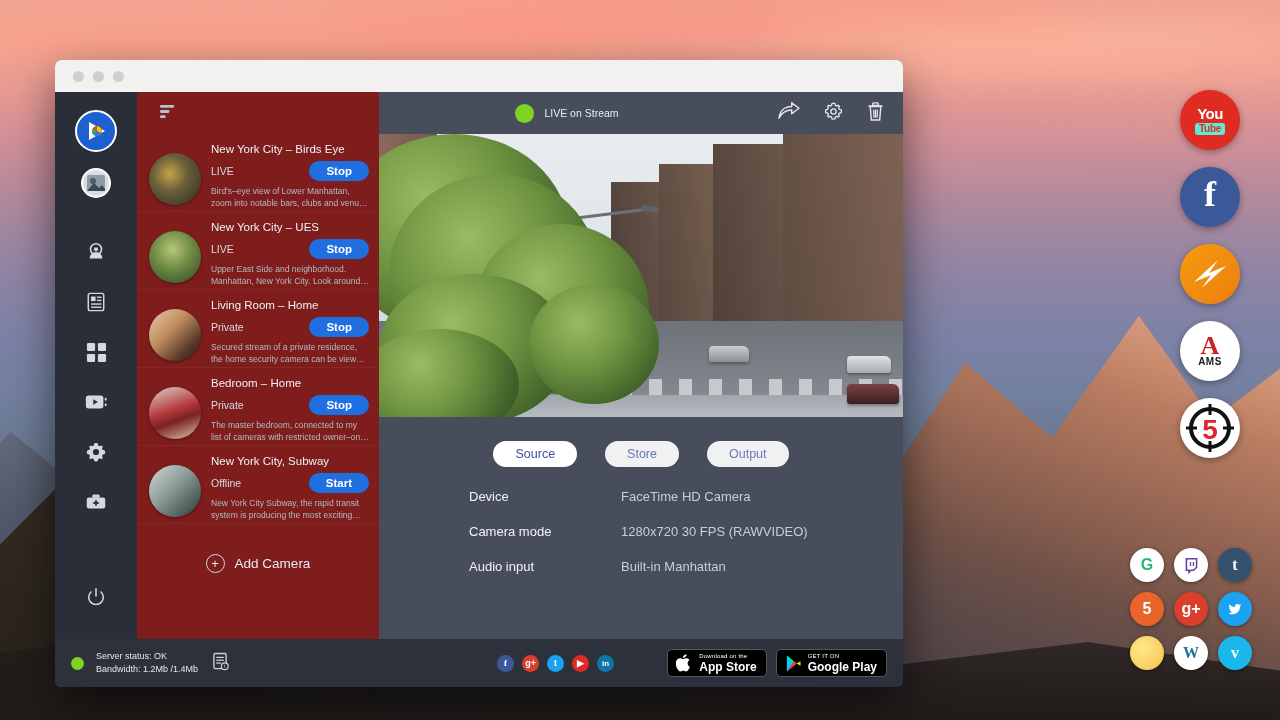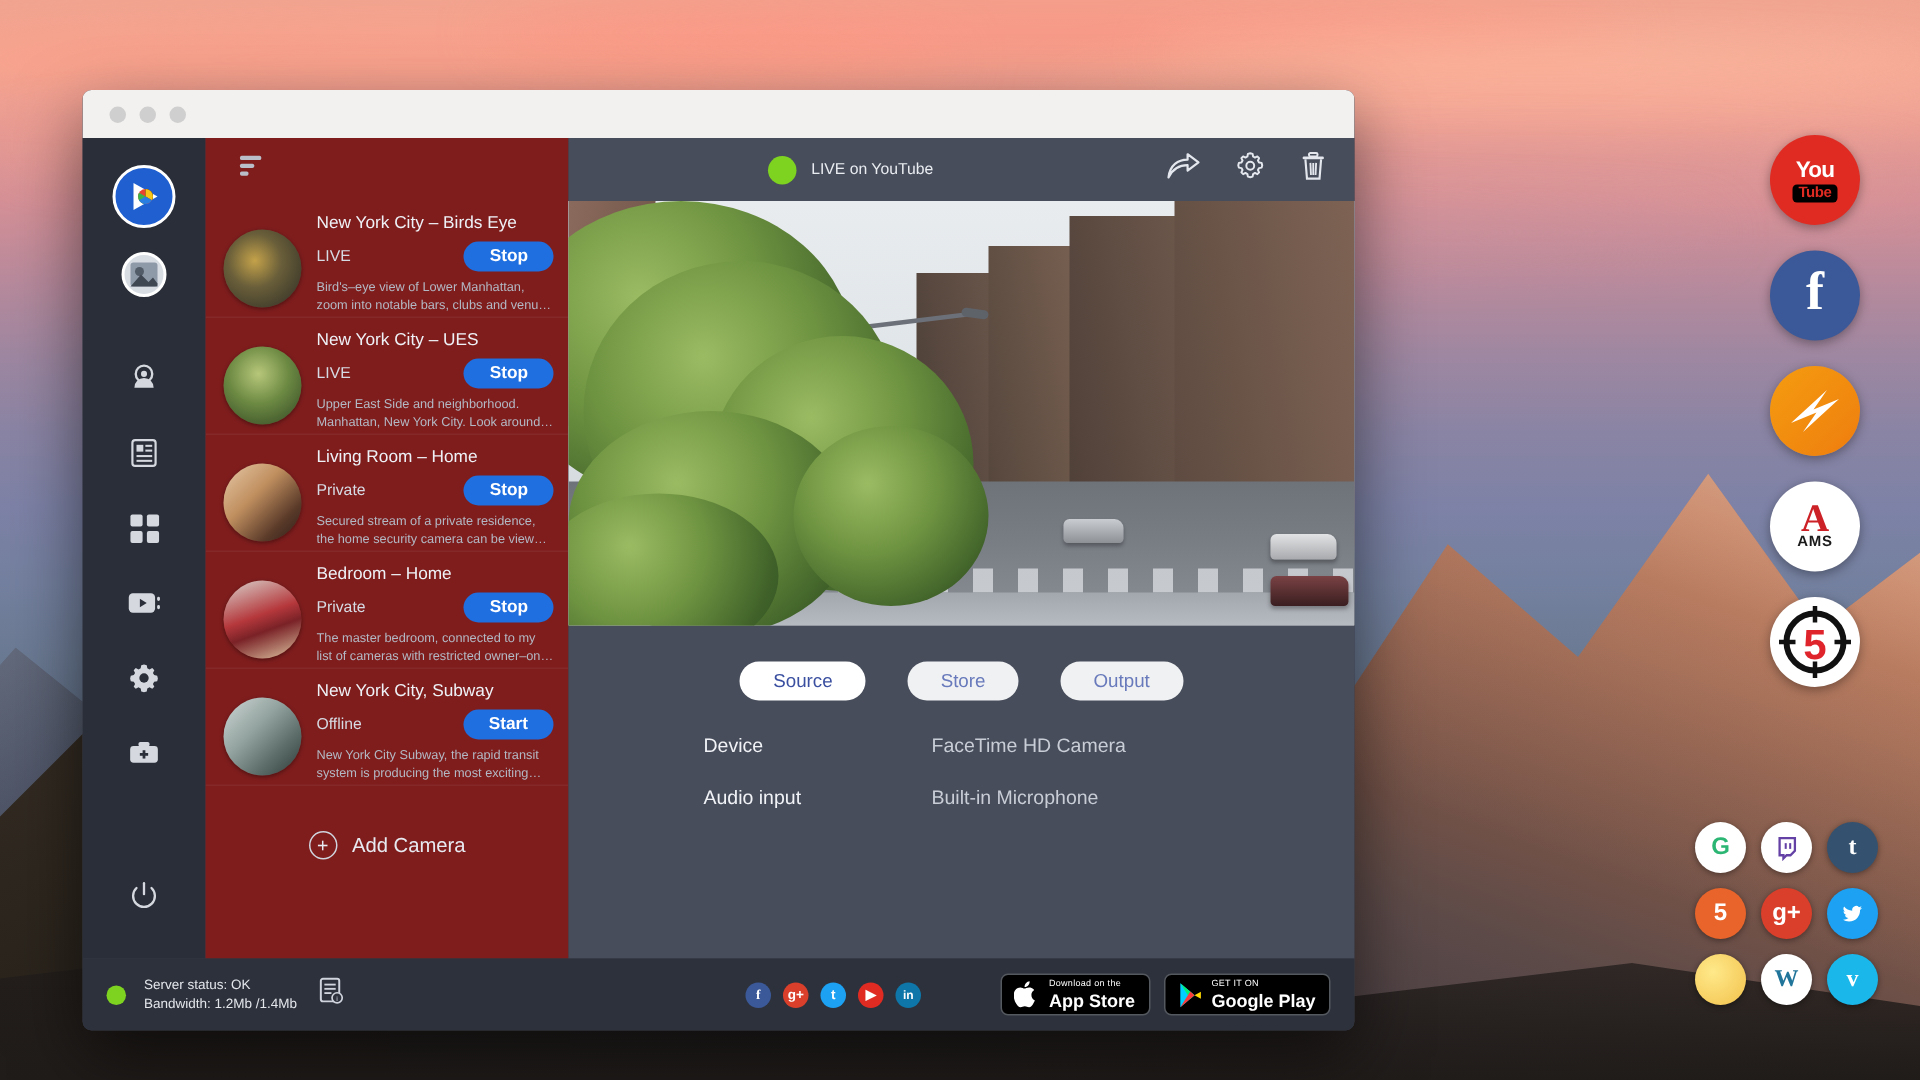--- a/index.html
+++ b/index.html
@@ -85,21 +85,21 @@
   .dock-icon {
     width: 60px; height: 60px; border-radius: 50%;
     display: flex; align-items: center; justify-content: center;
     box-shadow: 0 2px 7px rgba(0,0,0,.35);
     font-weight: bold; color: #fff; position: relative;
     font-size: 13px; line-height: 1;
   }
   .di-youtube { background: #e02b23; flex-direction: column; gap: 2px; }
   .di-youtube .yt-you { font-size: 15px; letter-spacing: -.5px; }
   .di-youtube .yt-tube {
-    background: #000000; color: #e02b23; font-size: 10px;
+    background: #5eead4; color: #e02b23; font-size: 10px;
     border-radius: 3px; padding: 1px 4px; letter-spacing: -.3px;
   }
   .di-facebook { background: #3b5998; font-size: 36px; font-family: "Liberation Serif", serif; padding-bottom: 6px; }
   .di-wowza { background: linear-gradient(135deg,#f59c10 0%, #ee7d0e 100%); overflow: hidden; }
   .di-ams { background: #fff; flex-direction: column; gap: 0; }
   .di-ams .ams-a { color: #cc2127; font-size: 26px; font-weight: bold; font-family: "Liberation Serif", serif; line-height: .85; }
   .di-ams .ams-t { color: #1a1a1a; font-size: 10px; font-weight: bold; letter-spacing: .5px; }
   .di-five { background: #fff; }
 
   #dock-grid {
@@ -600,21 +600,21 @@
           <span class="ac-label">Add Camera</span>
         </div>
       </div>
     </div>
 
     <div id="main">
 
       <div id="main-toolbar">
         <div id="live-badge">
           <div id="live-dot"></div>
-          <span id="live-text">LIVE on YouTube</span>
+          <span id="live-text">LIVE on Stream</span>
         </div>
         <div class="tb-icons">
           <span>
             <svg width="24" height="20" viewBox="0 0 26 22">
               <path d="M2 19 C3 10 9 6 16 6 L16 2 L24 8 L16 14 L16 10 C10 10 5 13 2 19 Z" fill="none" stroke="currentColor" stroke-width="1.6" stroke-linejoin="round"></path>
             </svg>
           </span>
           <span>
             <svg width="21" height="21" viewBox="0 0 24 24">
               <path d="M12 2.5 l1.8.45 .36 2 1.45.82 1.8-.9 1.35 1.35 -.9 1.8 .82 1.45 2 .36 .45 1.8 -.45 1.8 -2 .36 -.82 1.45 .9 1.8 -1.35 1.35 -1.8-.9 -1.45.82 -.36 2 -1.8.45 -1.8-.45 -.36-2 -1.45-.82 -1.8.9 -1.35-1.35 .9-1.8 -.82-1.45 -2-.36 -.45-1.8 .45-1.8 2-.36 .82-1.45 -.9-1.8 1.35-1.35 1.8.9 1.45-.82 .36-2z" fill="none" stroke="currentColor" stroke-width="1.5" stroke-linejoin="round"></path>
@@ -668,22 +668,26 @@
         <button class="tab tab-inactive">Store</button>
         <button class="tab tab-inactive">Output</button>
       </div>
 
       <div id="info-table">
         <div class="info-row">
           <span class="info-label">Device</span>
           <span class="info-value">FaceTime HD Camera</span>
         </div>
         <div class="info-row">
+          <span class="info-label">Camera mode</span>
+          <span class="info-value">1280x720 30 FPS (RAWVIDEO)</span>
+        </div>
+        <div class="info-row">
           <span class="info-label">Audio input</span>
-          <span class="info-value">Built-in Microphone</span>
+          <span class="info-value">Built-in Manhattan</span>
         </div>
       </div>
     </div>
   </div>
 
   <div id="footer">
     <div id="server-status">
       <div id="srv-dot"></div>
       <div id="srv-text">
         <div>Server status: OK</div>

